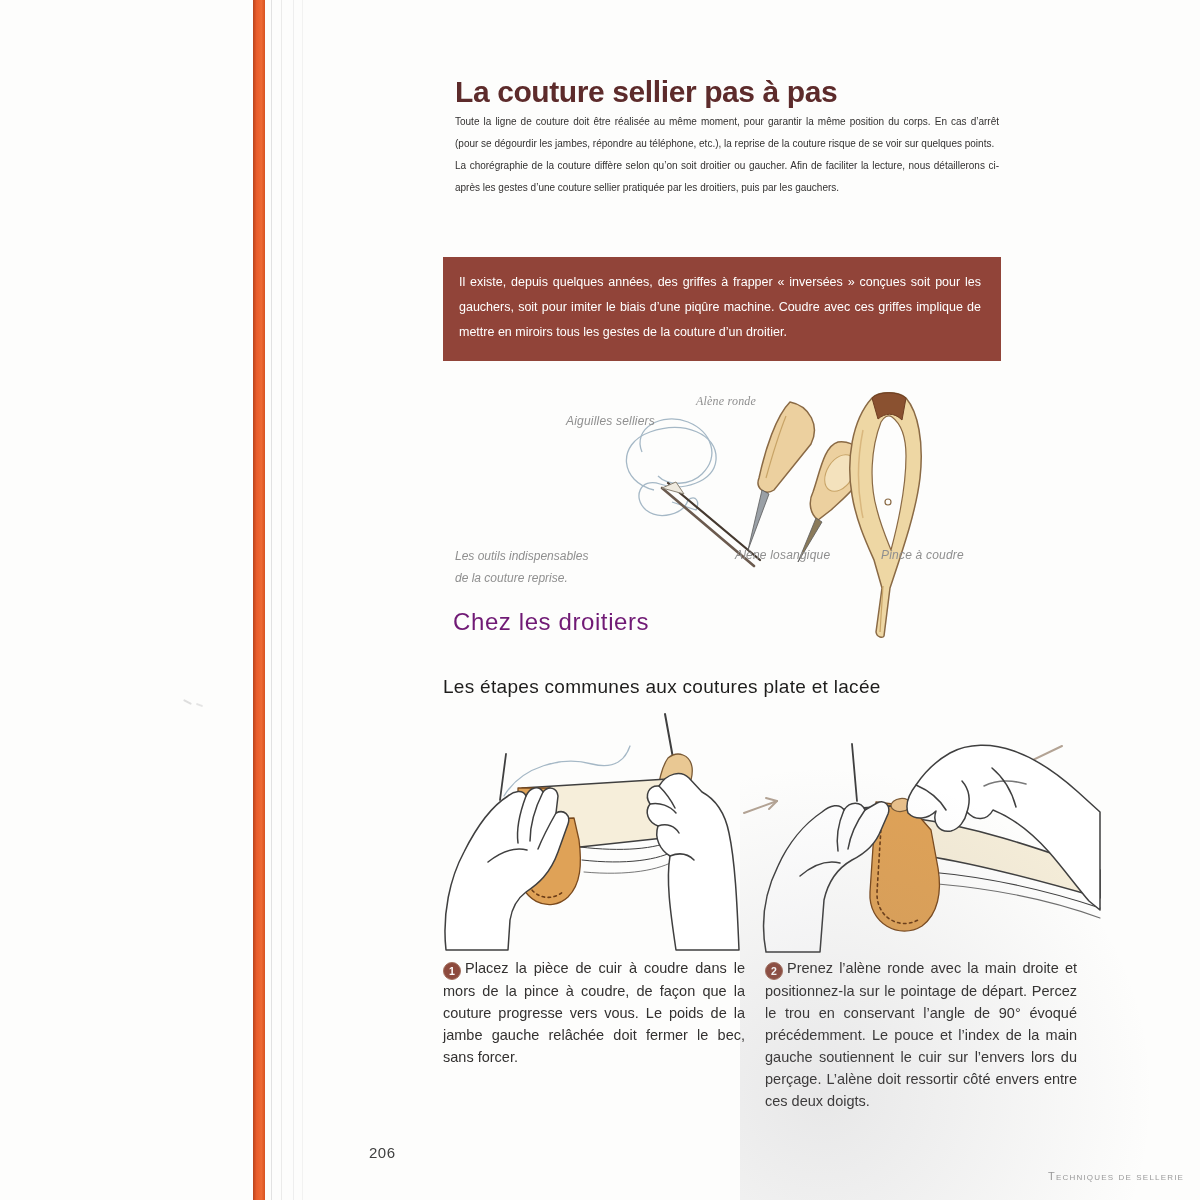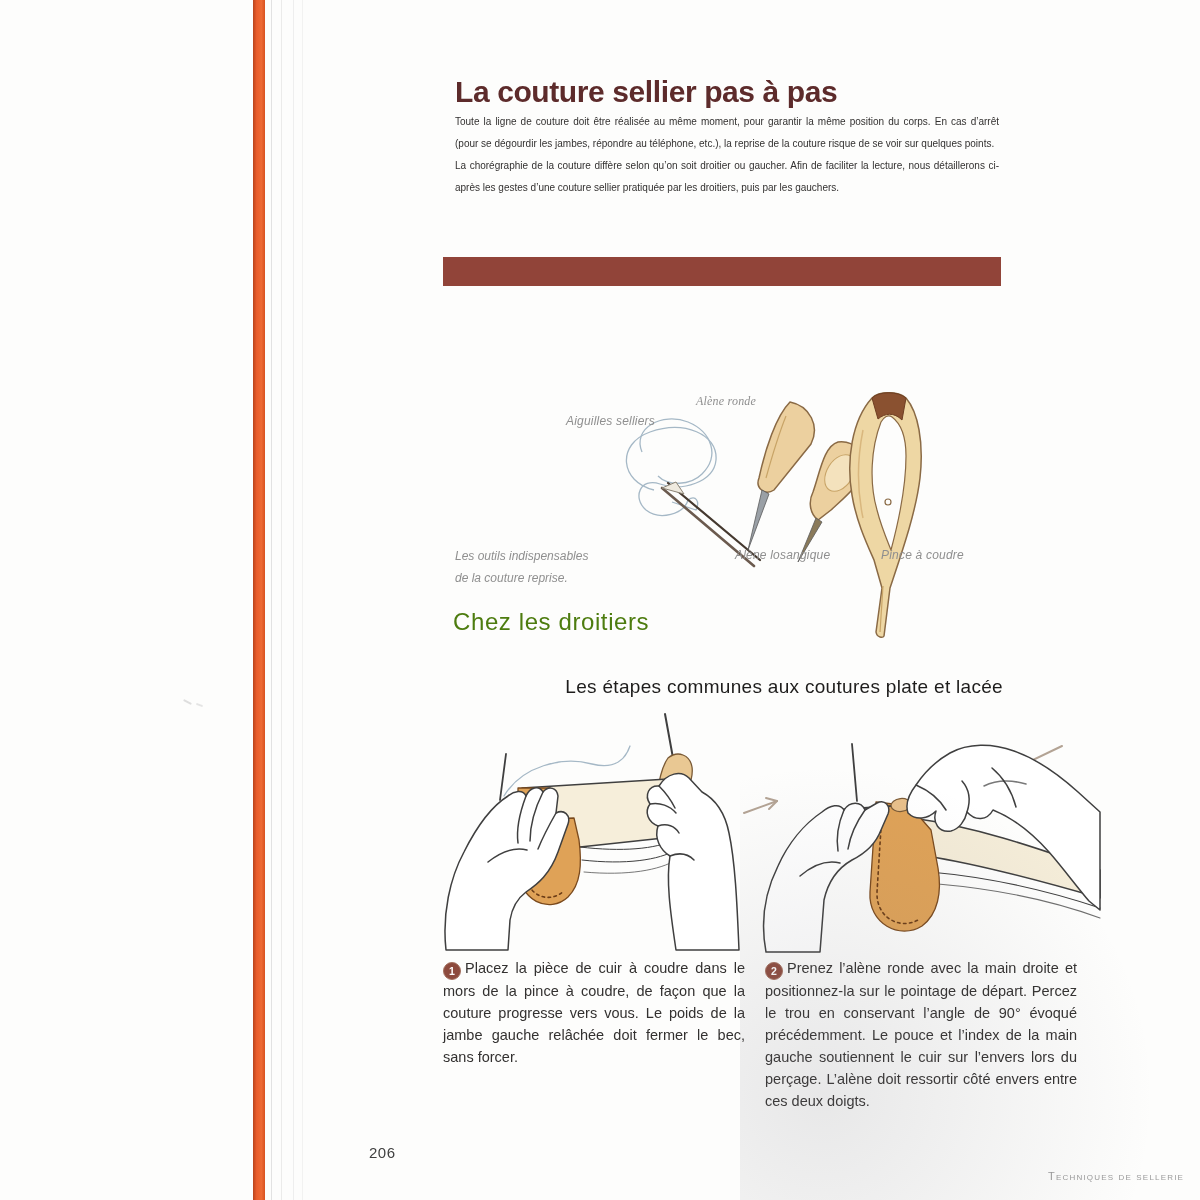--- a/index.html
+++ b/index.html
@@ -26,22 +26,22 @@
     font-size:10px;line-height:22px;color:#333130;text-align:justify;}
   .intro p{margin:0;}
   .rappel{position:absolute;left:443px;top:257px;width:558px;box-sizing:border-box;
     background:#914439;color:#ffffff;padding:13px 20px 16px 16px;}
   .rappel h3{margin:0 0 6px 0;font-size:17px;letter-spacing:.2px;}
   .rappel p{margin:0;font-size:12.5px;line-height:25px;font-weight:300;text-align:justify;}
   .tool-label{position:absolute;font-style:italic;font-size:12px;color:#8f8f8f;letter-spacing:.2px;}
   .tools-caption{position:absolute;left:455px;top:510px;font-style:italic;font-size:12px;
     color:#8f8f8f;line-height:22px;margin-top:35px;}
   .section-heading{position:absolute;left:453px;top:608px;font-size:24px;font-weight:400;
-    color:#4d7c0f;letter-spacing:.6px;}
-  .subheading{position:absolute;left:443px;top:676px;width:560px;text-align:right;
+    color:#701a75;letter-spacing:.6px;}
+  .subheading{position:absolute;left:443px;top:676px;width:560px;text-align:left;
     font-size:19px;color:#1e1d1c;letter-spacing:.3px;}
   .step{position:absolute;font-size:14.5px;line-height:22px;color:#333130;text-align:justify;}
   .step-1{left:443px;top:957px;width:302px;}
   .step-2{left:765px;top:957px;width:312px;}
   .badge{display:inline-block;width:16px;height:16px;line-height:16px;border-radius:50%;
     background:#8d4a3d;border:1px solid #a3705f;color:#fff;font-size:10.5px;font-weight:bold;
     text-align:center;vertical-align:-2px;margin-right:4px;}
   .page-number{position:absolute;left:369px;top:1144px;font-size:15px;color:#3f3f3f;letter-spacing:.5px;}
   .running-footer{position:absolute;left:1048px;top:1170px;font-size:11px;color:#9a9a9a;
     font-variant:small-caps;letter-spacing:1.2px;white-space:nowrap;}
@@ -60,20 +60,21 @@
   <div class="smudge"></div>
   <div class="smudge2"></div>
 
   <h1 class="title">La couture sellier pas à pas</h1>
   <div class="intro">
     <p>Toute la ligne de couture doit être réalisée au même moment, pour garantir la même position du corps. En cas d’arrêt (pour se dégourdir les jambes, répondre au téléphone, etc.), la reprise de la couture risque de se voir sur quelques points.</p>
     <p>La chorégraphie de la couture diffère selon qu’on soit droitier ou gaucher. Afin de faciliter la lecture, nous détaillerons ci-après les gestes d’une couture sellier pratiquée par les droitiers, puis par les gauchers.</p>
   </div>
 
   <div class="rappel">
+    <p>Il existe, depuis quelques années, des griffes à frapper « inversées » conçues soit pour les gauchers, soit pour imiter le biais d’une piqûre machine. Coudre avec ces griffes implique de mettre en miroirs tous les gestes de la couture d’un droitier.</p>
   </div>
 
   <svg style="left:550px;top:390px;" width="460" height="250" viewBox="0 0 460 250">
 
     <g fill="none" stroke="#a5b8c6" stroke-width="1.3">
       <path d="M 104,100 C 70,92 66,54 100,42 C 134,30 168,44 166,70 C 164,92 132,102 110,94 C 90,87 82,108 96,120 C 110,131 134,124 138,110"></path>
       <path d="M 92,62 C 82,38 112,22 138,32 C 162,42 170,66 152,84 C 140,96 118,96 108,86"></path>
       <path d="M 138,110 C 146,104 150,112 146,120 L 122,112"></path>
     </g>
 

